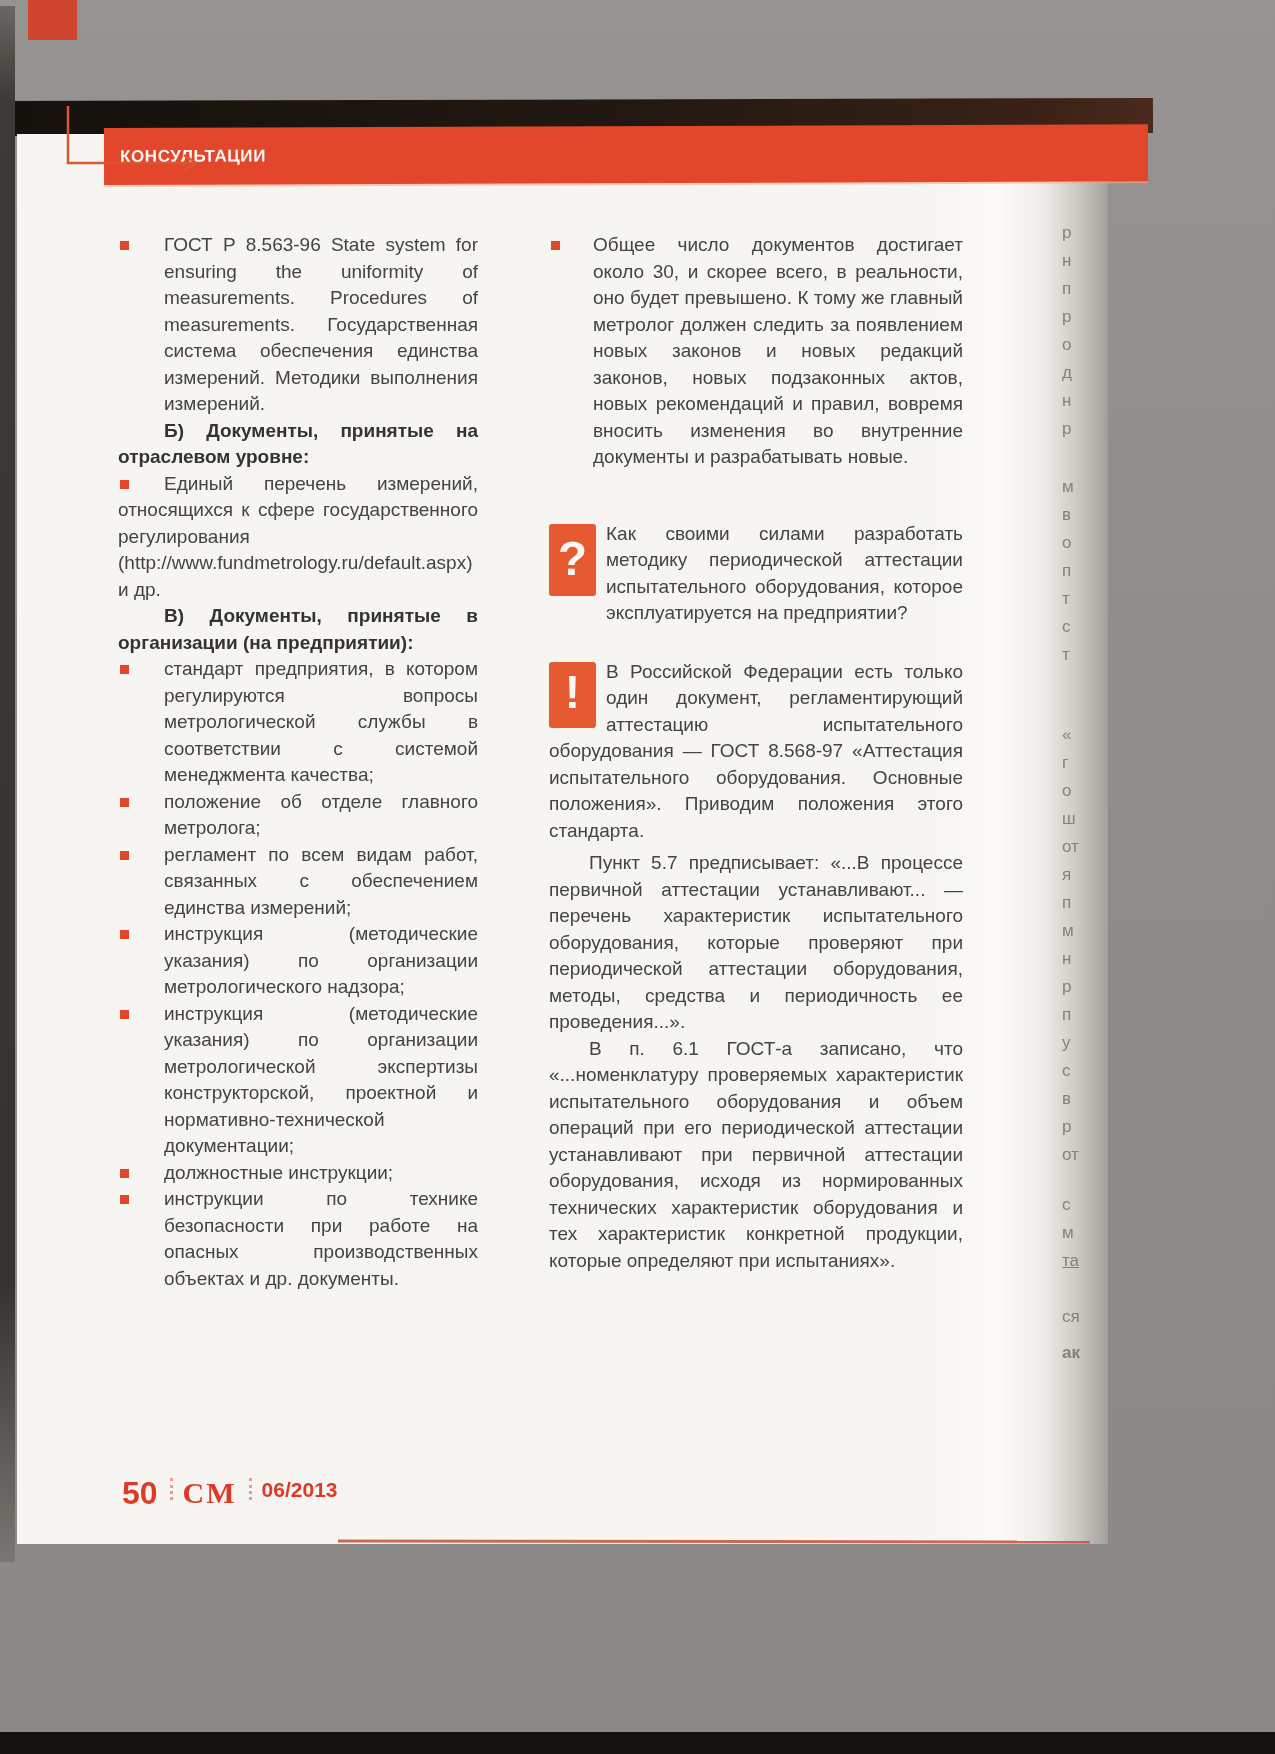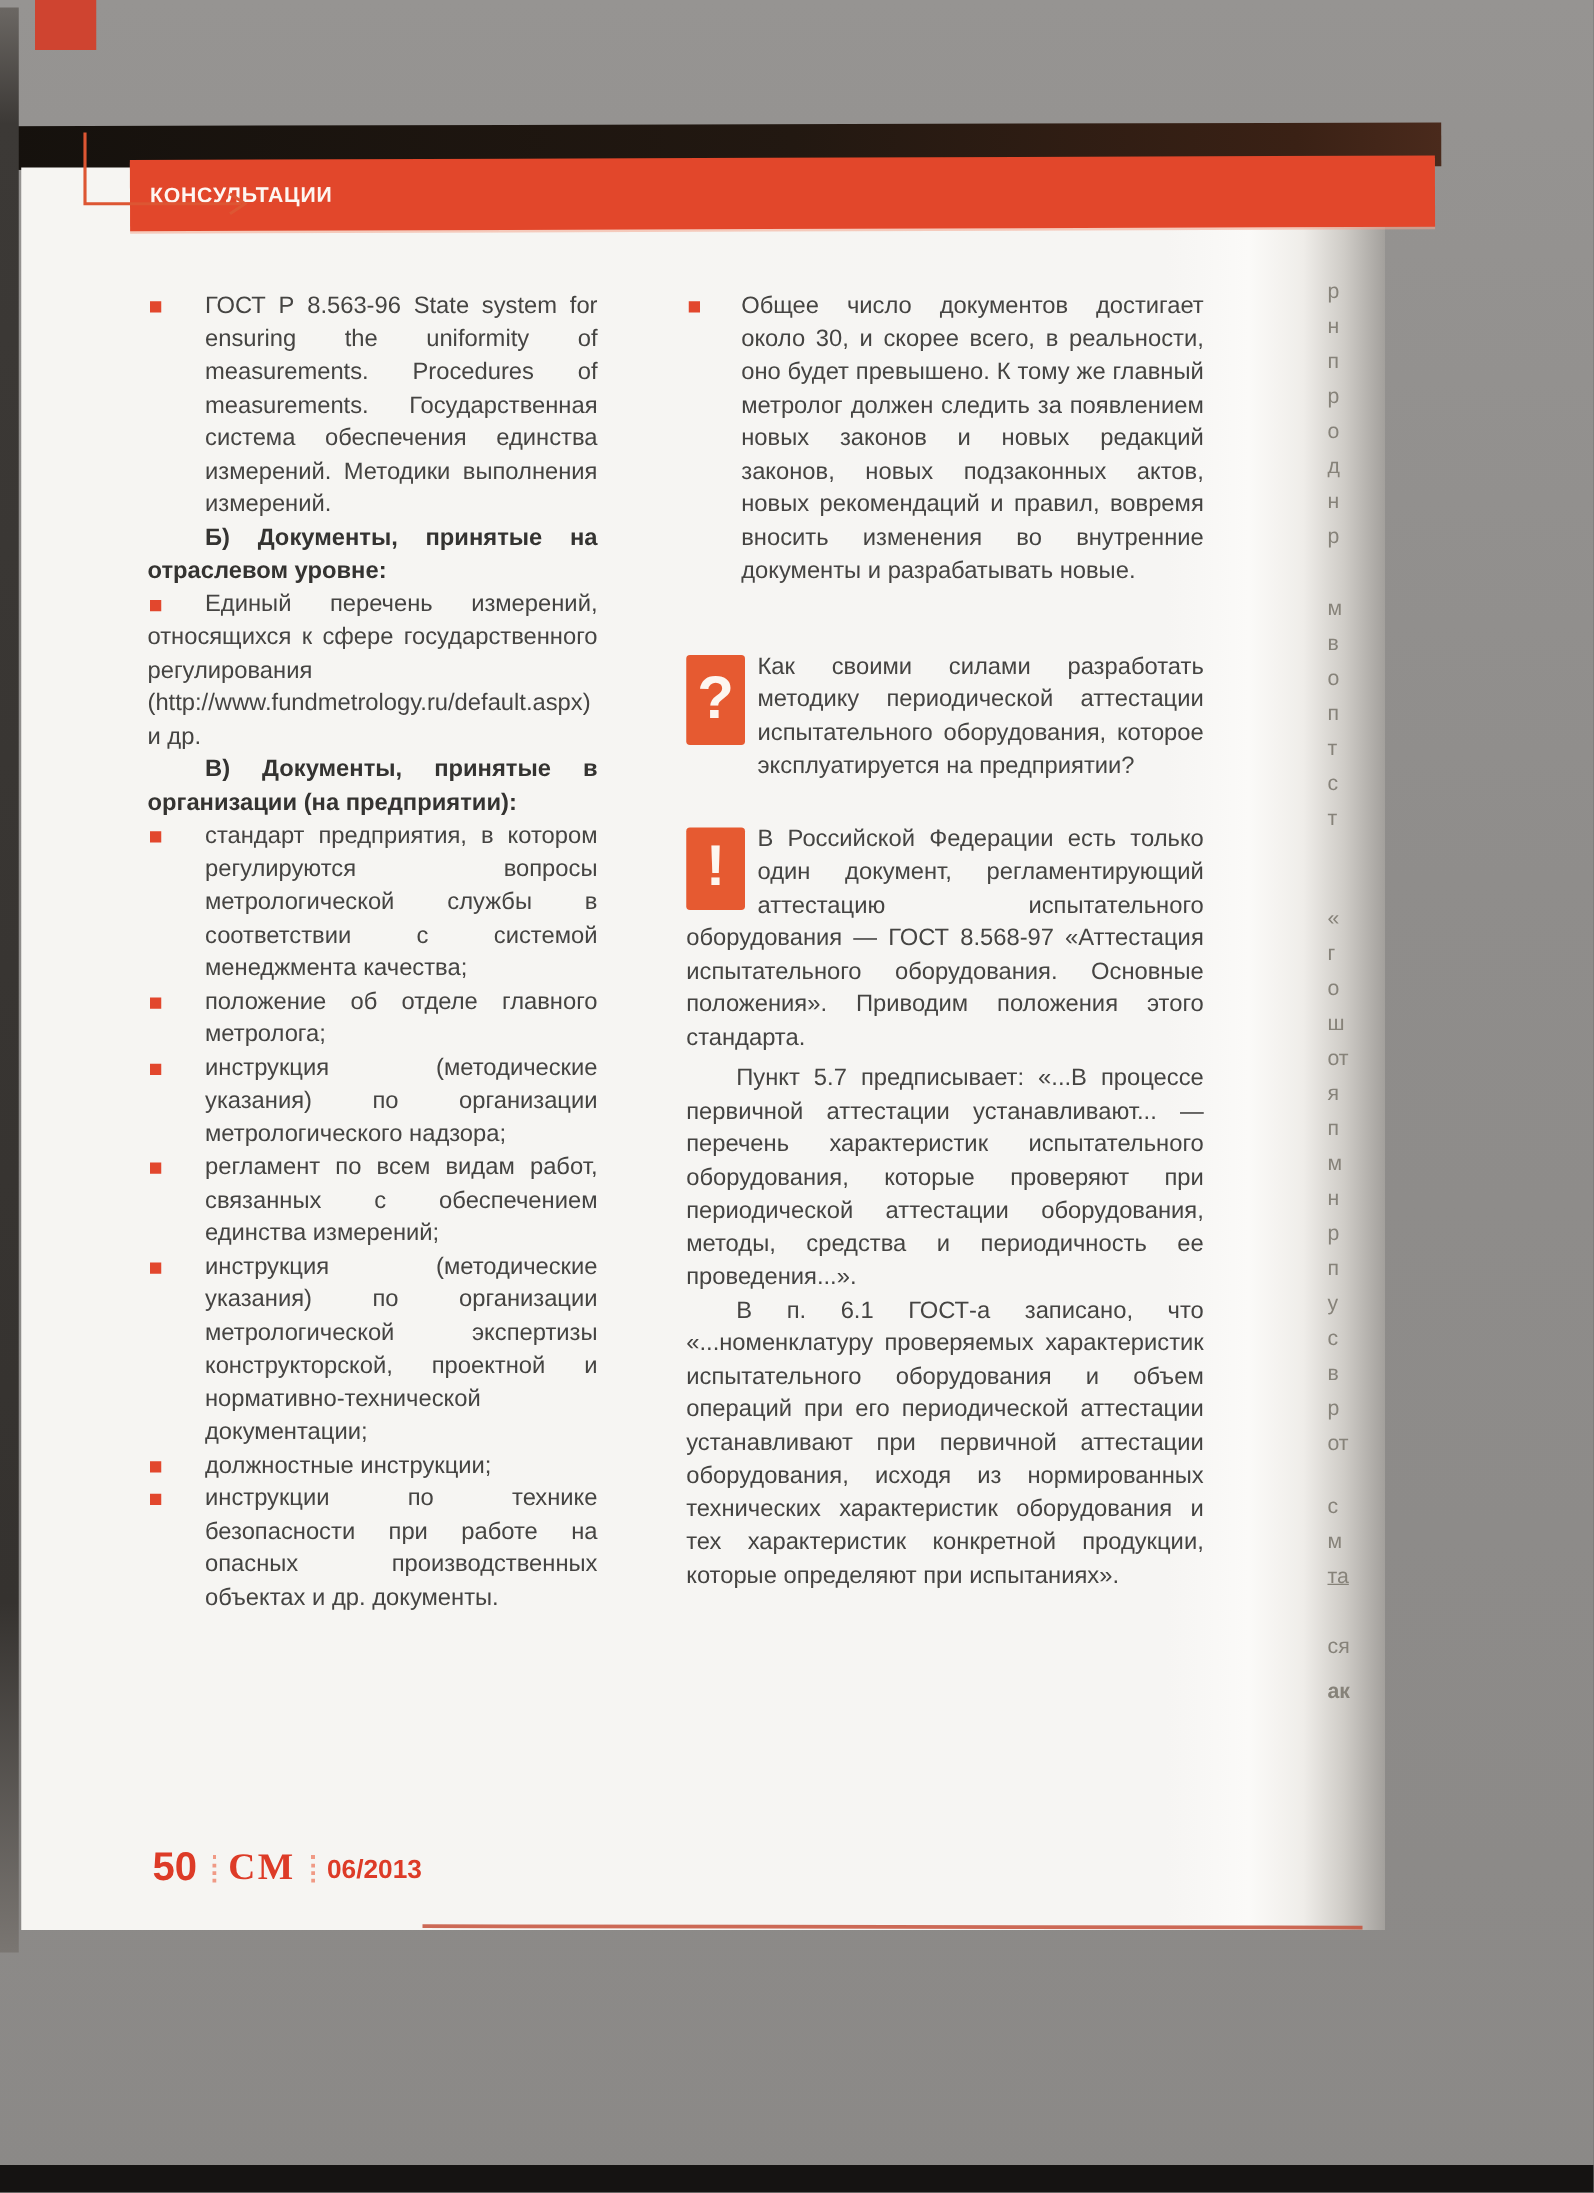--- a/index.html
+++ b/index.html
@@ -41,21 +41,21 @@
   .qa-block{position:relative;}
   .qa-block.question{margin-top:50px;}
   .qa-block.answer{margin-top:32px;}
   .qa-icon{float:left;width:47px;background:#e65a31;border-radius:3px;color:#fdf6f0;
     font-weight:bold;text-align:center;margin:3px 10px 6px 0;}
   .qa-icon.q{height:72px;font-size:48px;line-height:70px;}
   .qa-icon.a{height:66px;font-size:46px;line-height:60px;}
   .qa-text{margin:0;}
   .p56{margin-top:6px;}
   
-  .footer{position:absolute;left:122px;top:1478px;display:flex;align-items:flex-end;color:#dd3b27;}
+  .footer{position:absolute;left:122px;top:1478px;display:flex;color:#dd3b27;}
   .page-num{font-size:32px;font-weight:bold;line-height:30px;}
   .fsep{width:0;height:22px;border-left:3px dotted #f09a85;margin:0 10px 2px 12px;}
   .mag-logo{font-family:"Liberation Serif", serif;font-weight:bold;font-size:30px;line-height:29px;letter-spacing:2px;}
   .issue{font-size:21px;font-weight:bold;line-height:24px;}
   
   .frag{position:absolute;left:1062px;color:#868279;font-size:17px;line-height:17px;}
 </style>
 </head>
 <body>
 
@@ -93,26 +93,26 @@
           <span class="li-text">стандарт предприятия, в котором регулируются вопросы метрологической службы в соответствии с системой менеджмента качества;</span>
         </div>
 
         <div class="li">
           <span class="blt"></span>
           <span class="li-text">положение об отделе главного метролога;</span>
         </div>
 
         <div class="li">
           <span class="blt"></span>
+          <span class="li-text">регламент по всем видам работ, связанных с обеспечением единства измерений;</span>
+        </div>
+
+        <div class="li">
+          <span class="blt"></span>
           <span class="li-text">инструкция (методические указания) по организации метрологического надзора;</span>
-        </div>
-
-        <div class="li">
-          <span class="blt"></span>
-          <span class="li-text">регламент по всем видам работ, связанных с обеспечением единства измерений;</span>
         </div>
 
         <div class="li">
           <span class="blt"></span>
           <span class="li-text">инструкция (методические указания) по организации метрологической экспертизы конструкторской, проектной и нормативно-технической документации;</span>
         </div>
 
 
 
         <div class="li">

